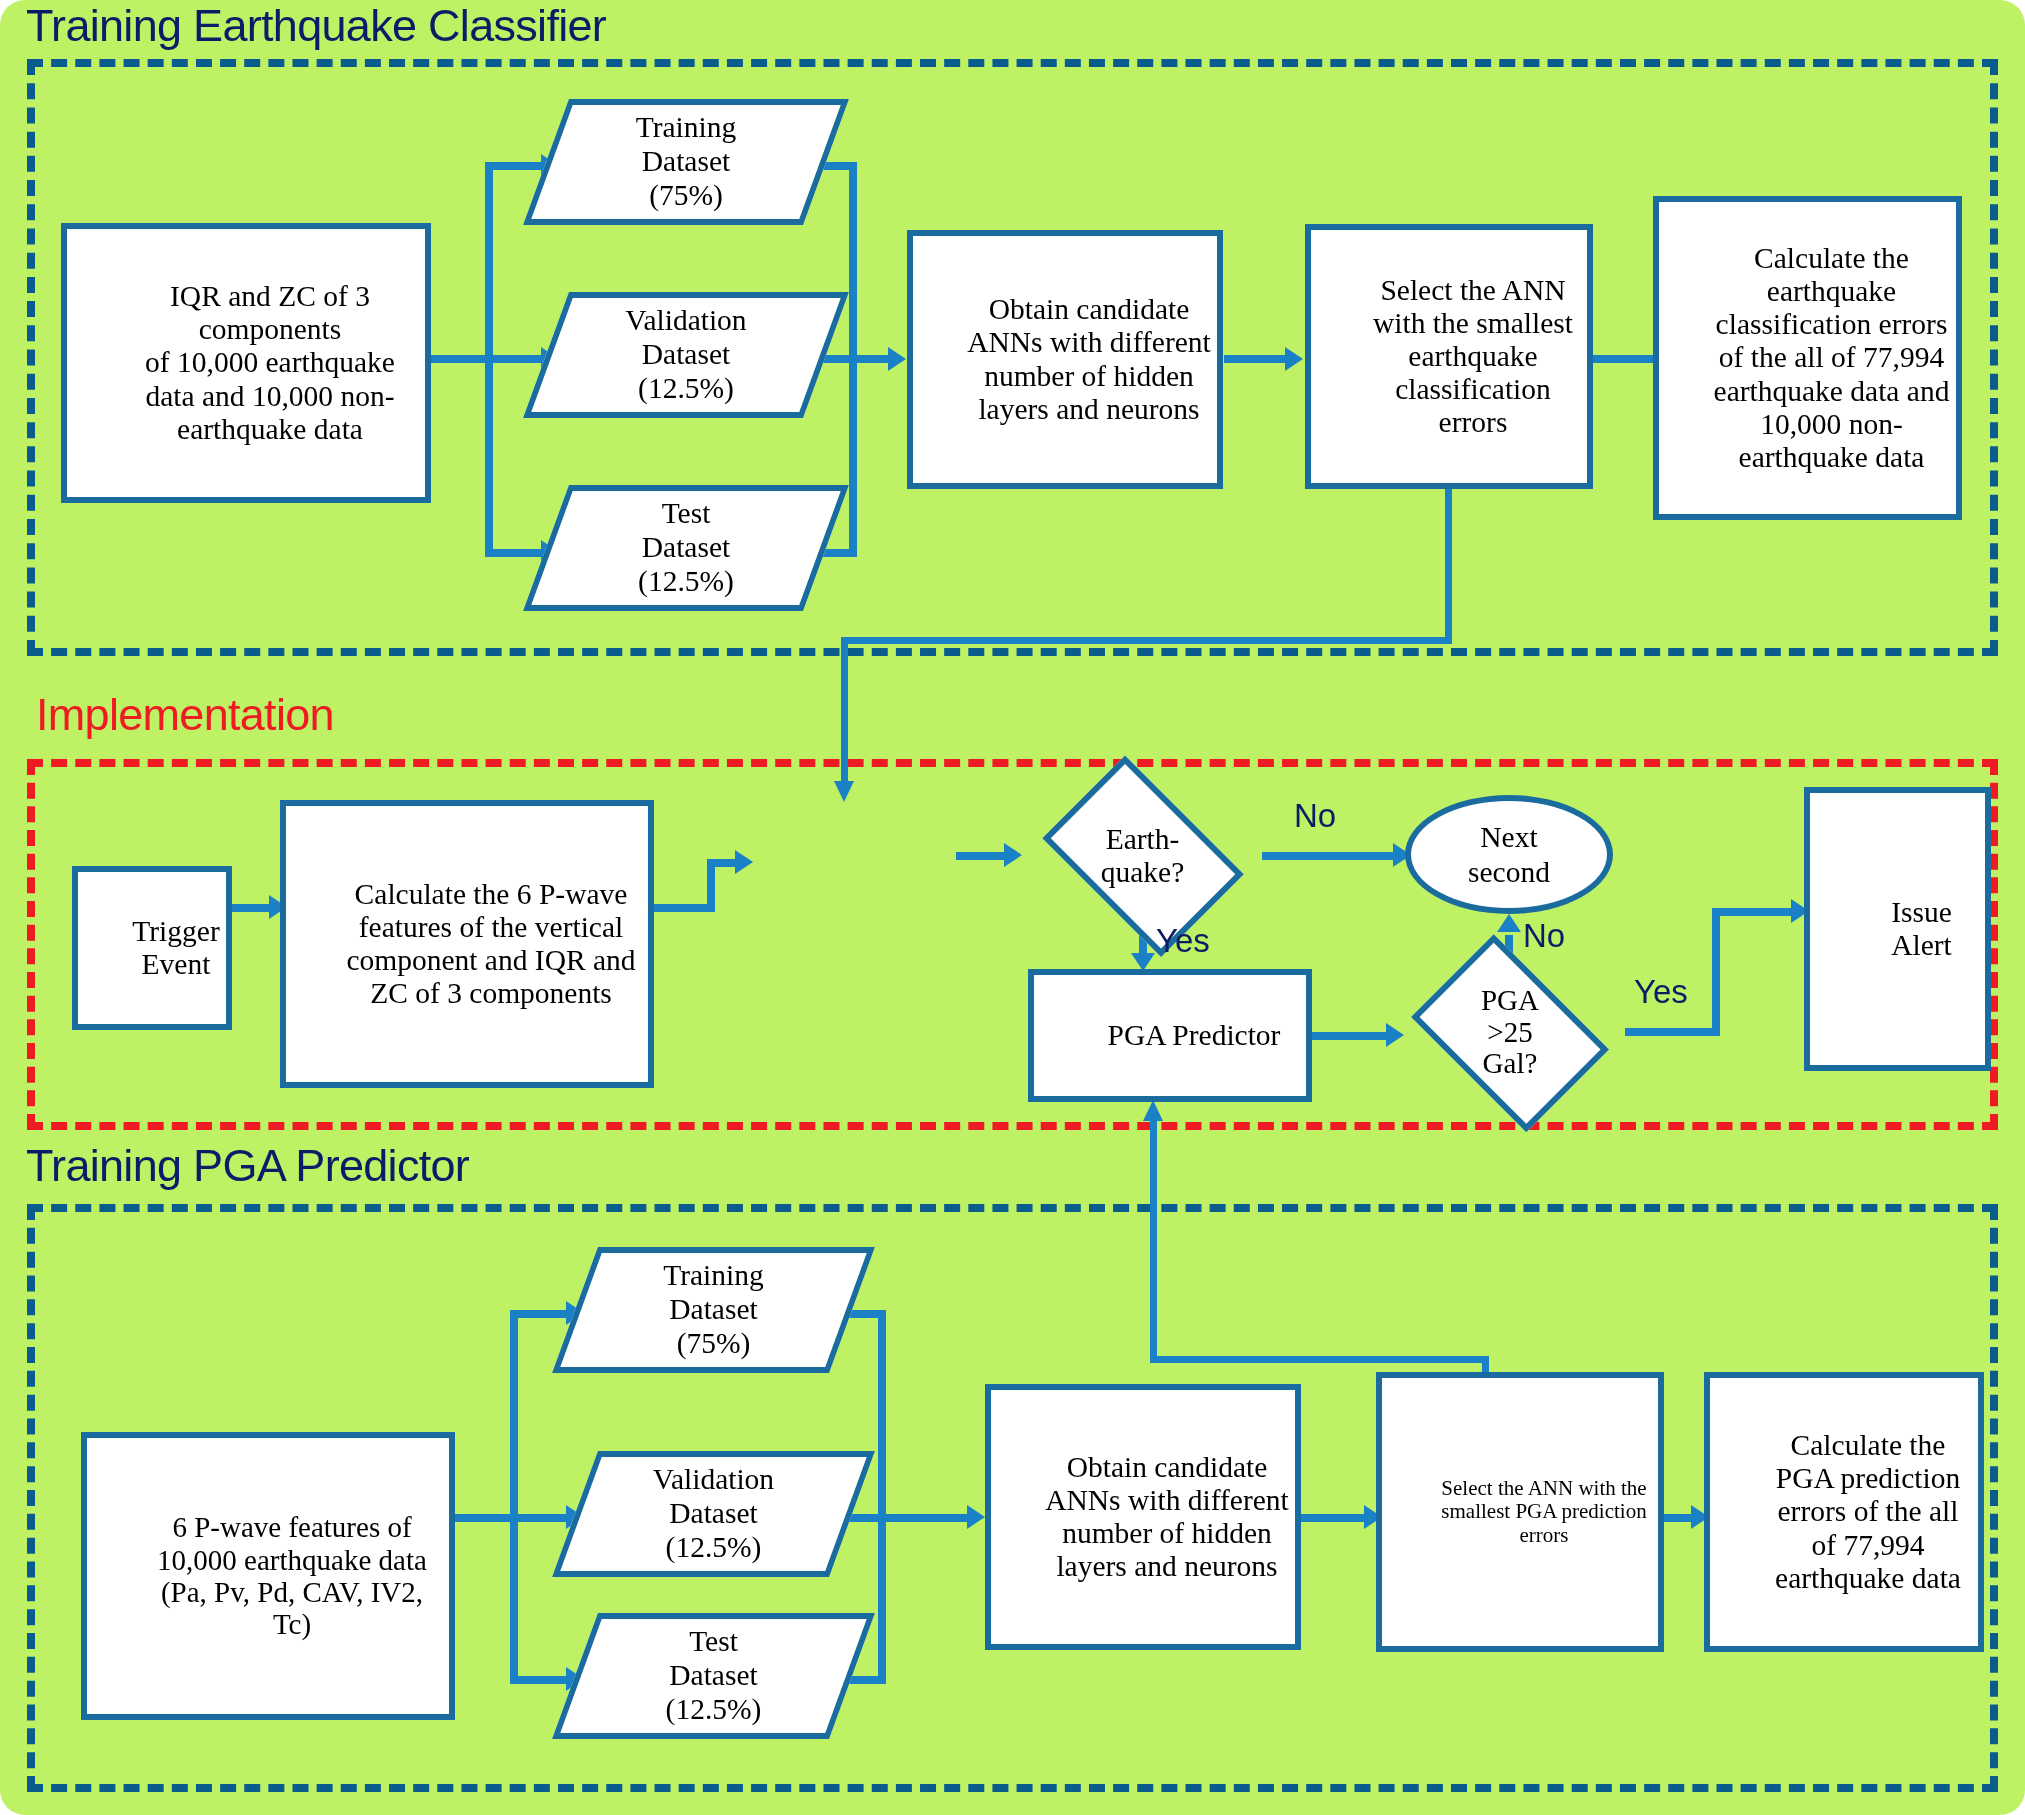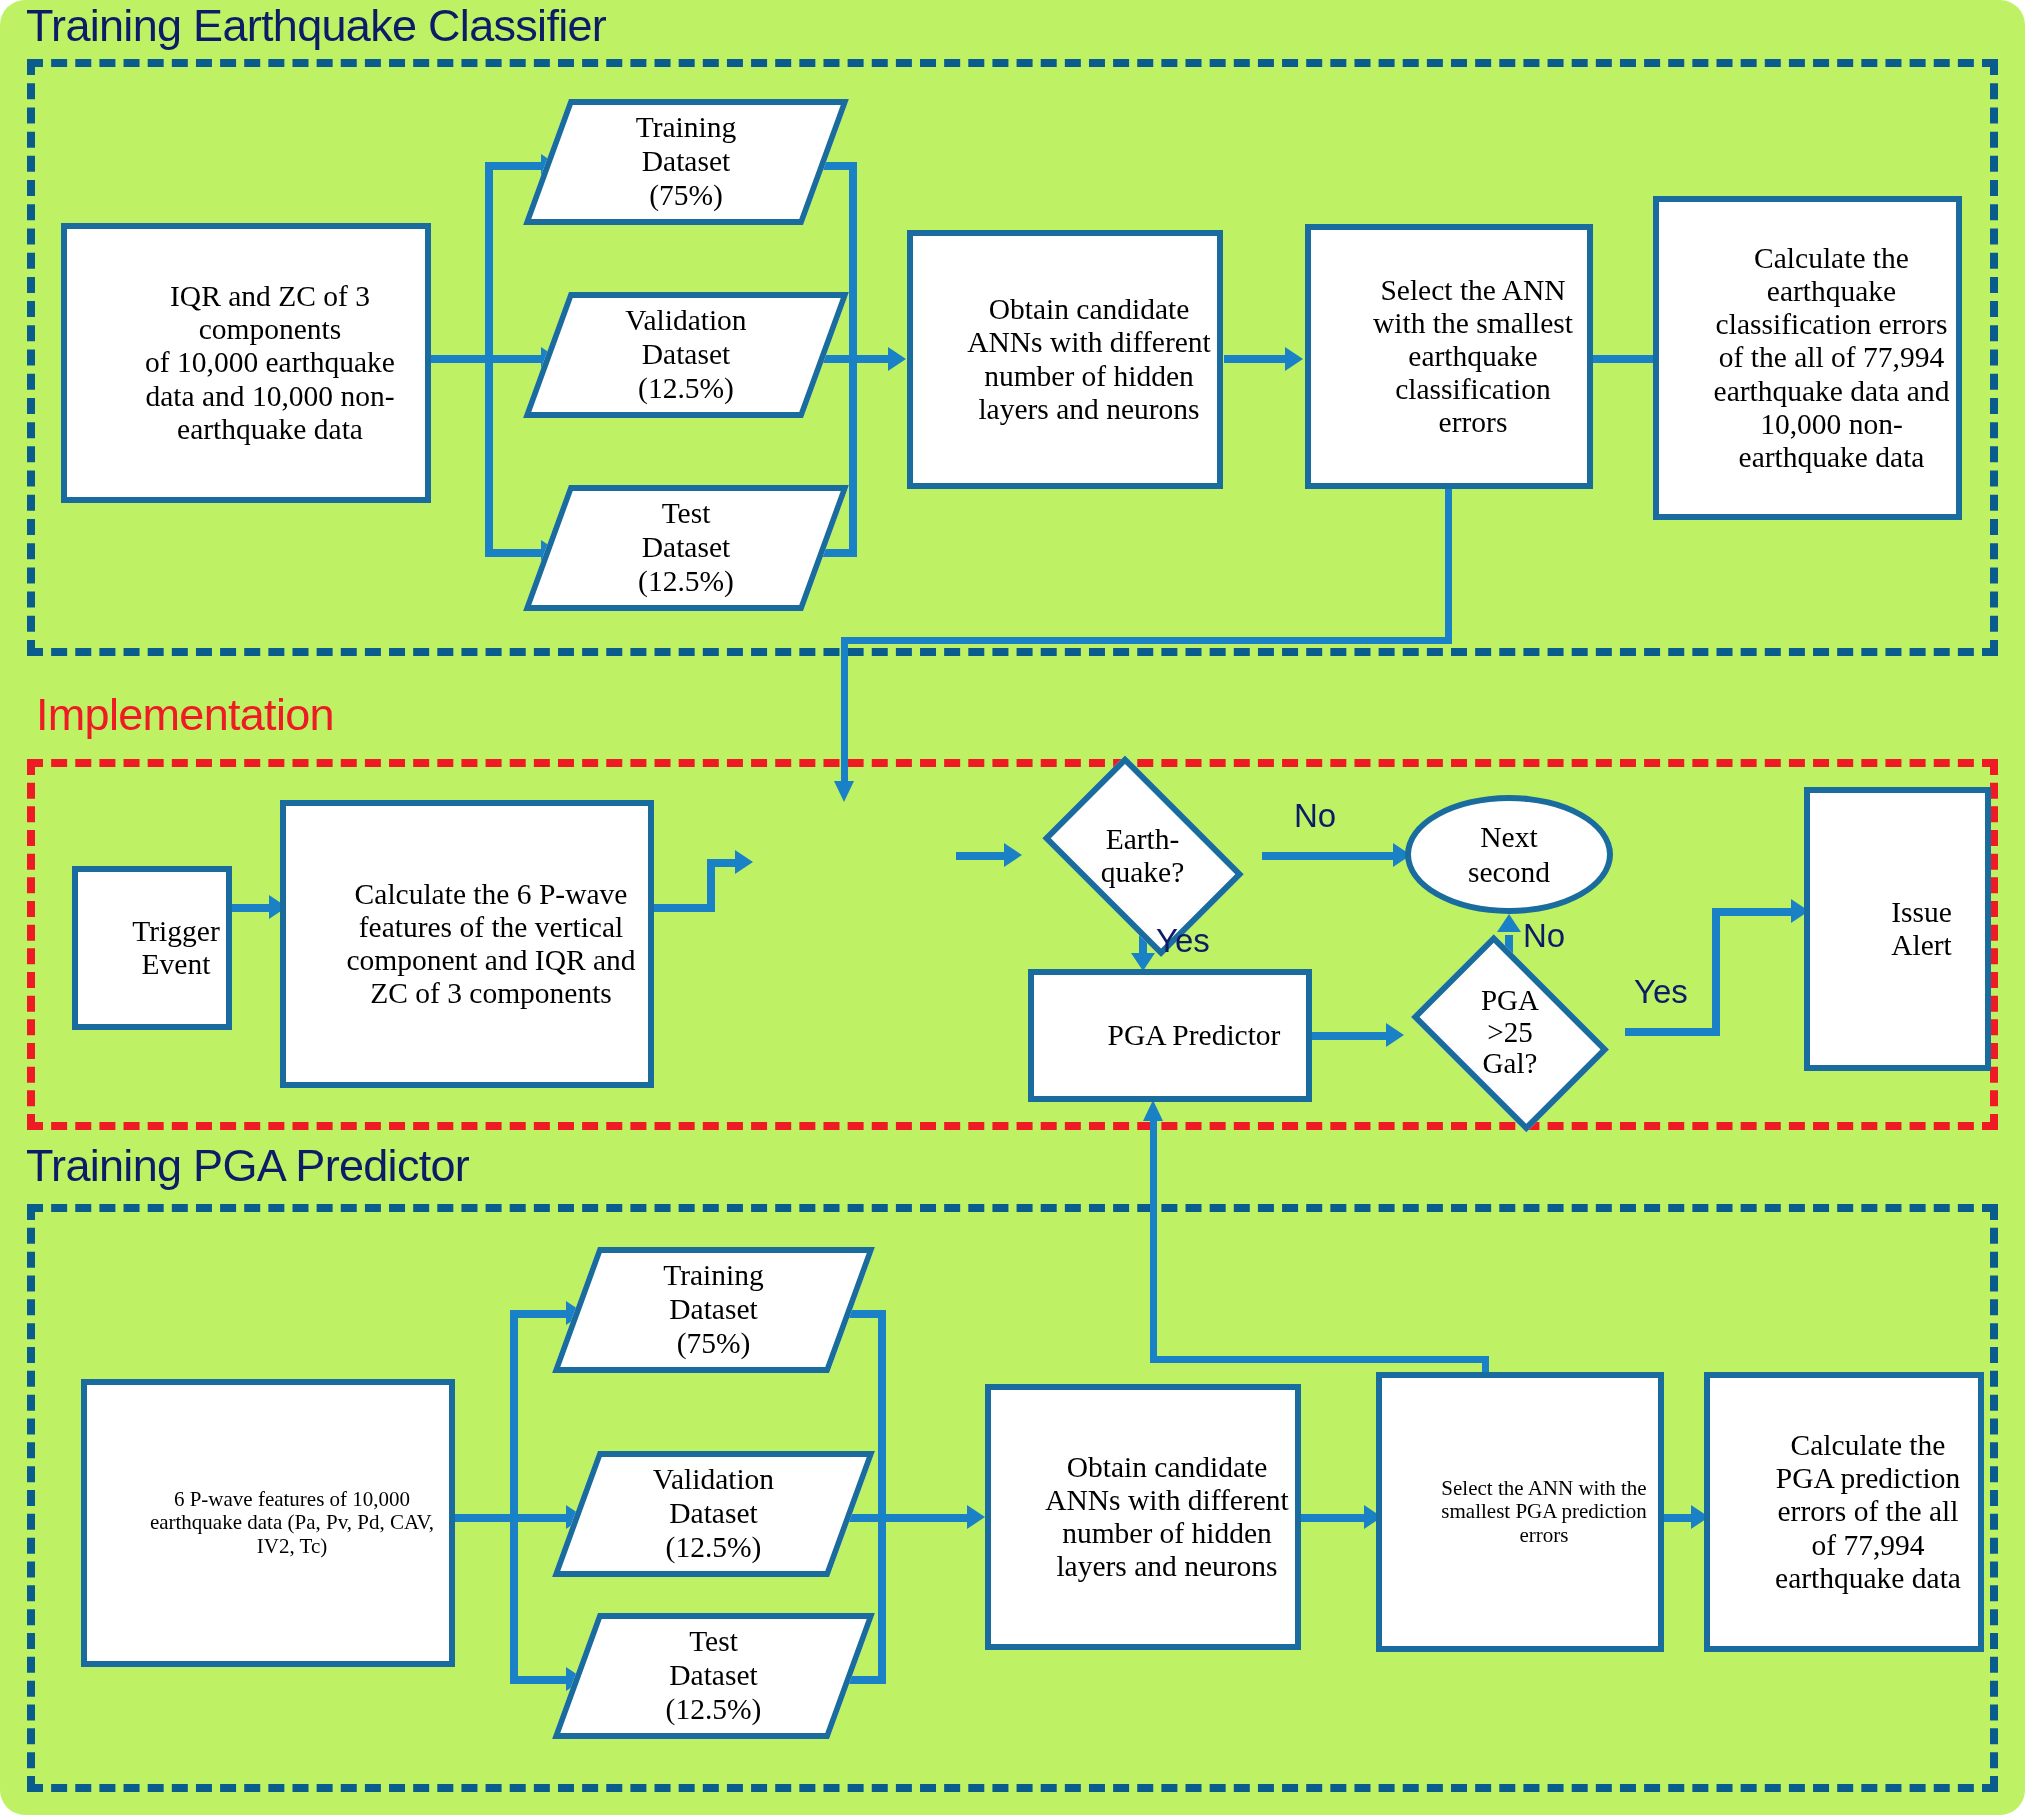--- a/index.html
+++ b/index.html
@@ -254,21 +254,21 @@
 
   <div class="sec-title title-blue" style="left:26px;top:1143px;">Training PGA Predictor</div>
 
   <div class="frame frame-blue" style="left:27px;top:1204px;width:1971px;height:588px;"></div>
 
   <div class="ln" style="left:1482px;top:1362px;width:6.5px;height:23px;"></div>
   <div class="ln" style="left:1150px;top:1356px;width:339px;height:6.5px;"></div>
   <div class="ln" style="left:1150px;top:1121px;width:6.5px;height:237px;"></div>
   <div class="arrow ar-u-thin" style="left:1143px;top:1100px;"></div>
 
-  <div class="node rect" style="left:81px;top:1379px;width:374px;height:288px;font-size:21px;">
+  <div class="node rect" style="left:81px;top:1432px;width:374px;height:288px;font-size:29px;">
     <span class="txt">6 P-wave features of 10,000 earthquake data (Pa, Pv, Pd, CAV, IV2, Tc)</span>
   </div>
 
   <div class="ln" style="left:454px;top:1514px;width:63px;height:8px;"></div>
   <div class="ln" style="left:510px;top:1310px;width:8px;height:374px;"></div>
   <div class="ln" style="left:510px;top:1310px;width:58px;height:8px;"></div>
   <div class="ln" style="left:510px;top:1514px;width:58px;height:8px;"></div>
   <div class="ln" style="left:510px;top:1676px;width:58px;height:8px;"></div>
   <div class="arrow ar-r" style="left:566px;top:1301px;"></div>
   <div class="arrow ar-r" style="left:566px;top:1505px;"></div>

